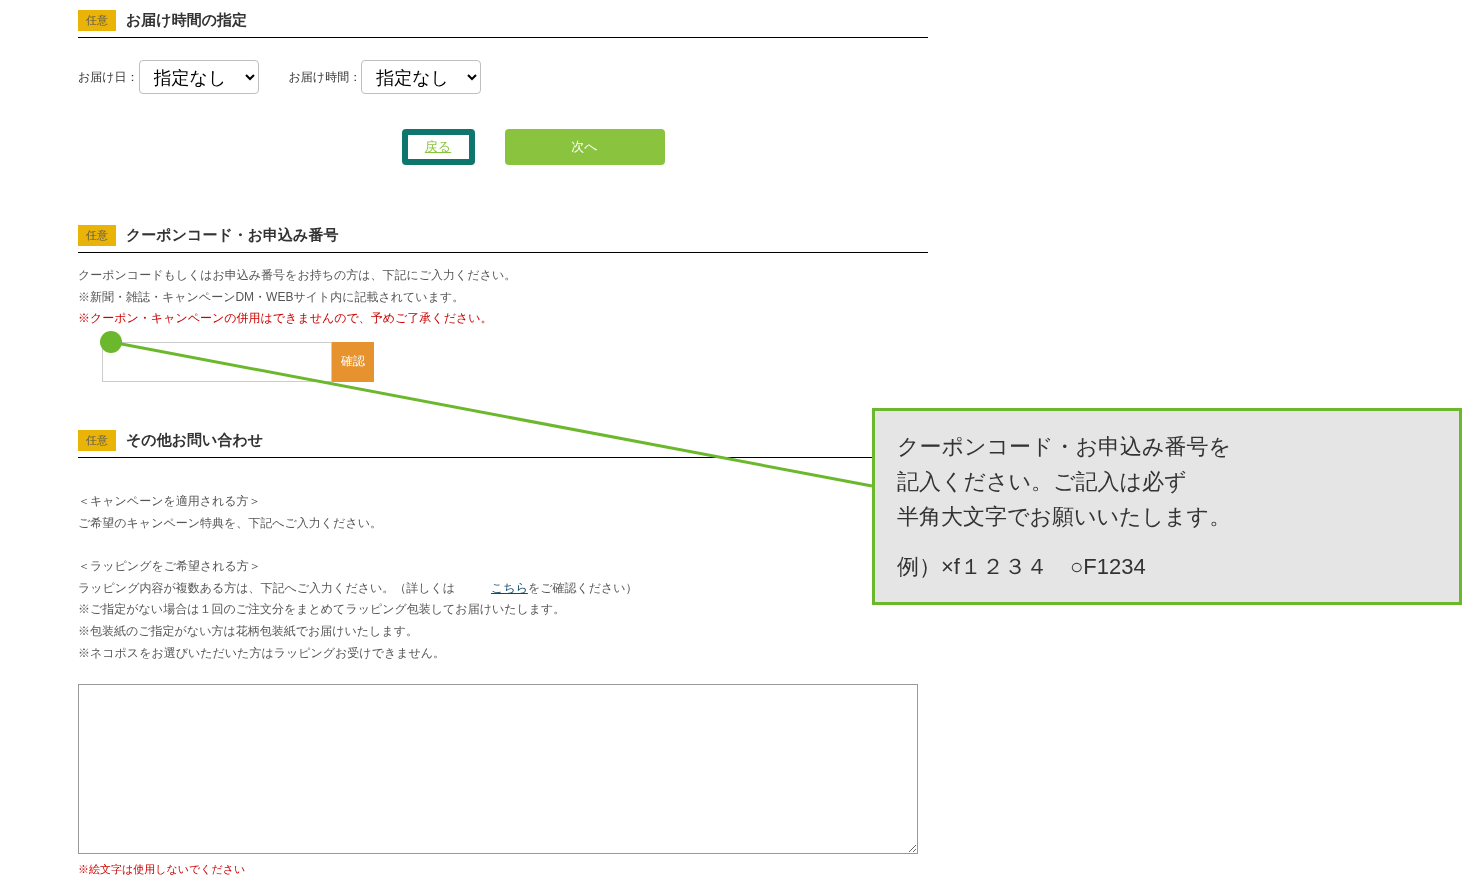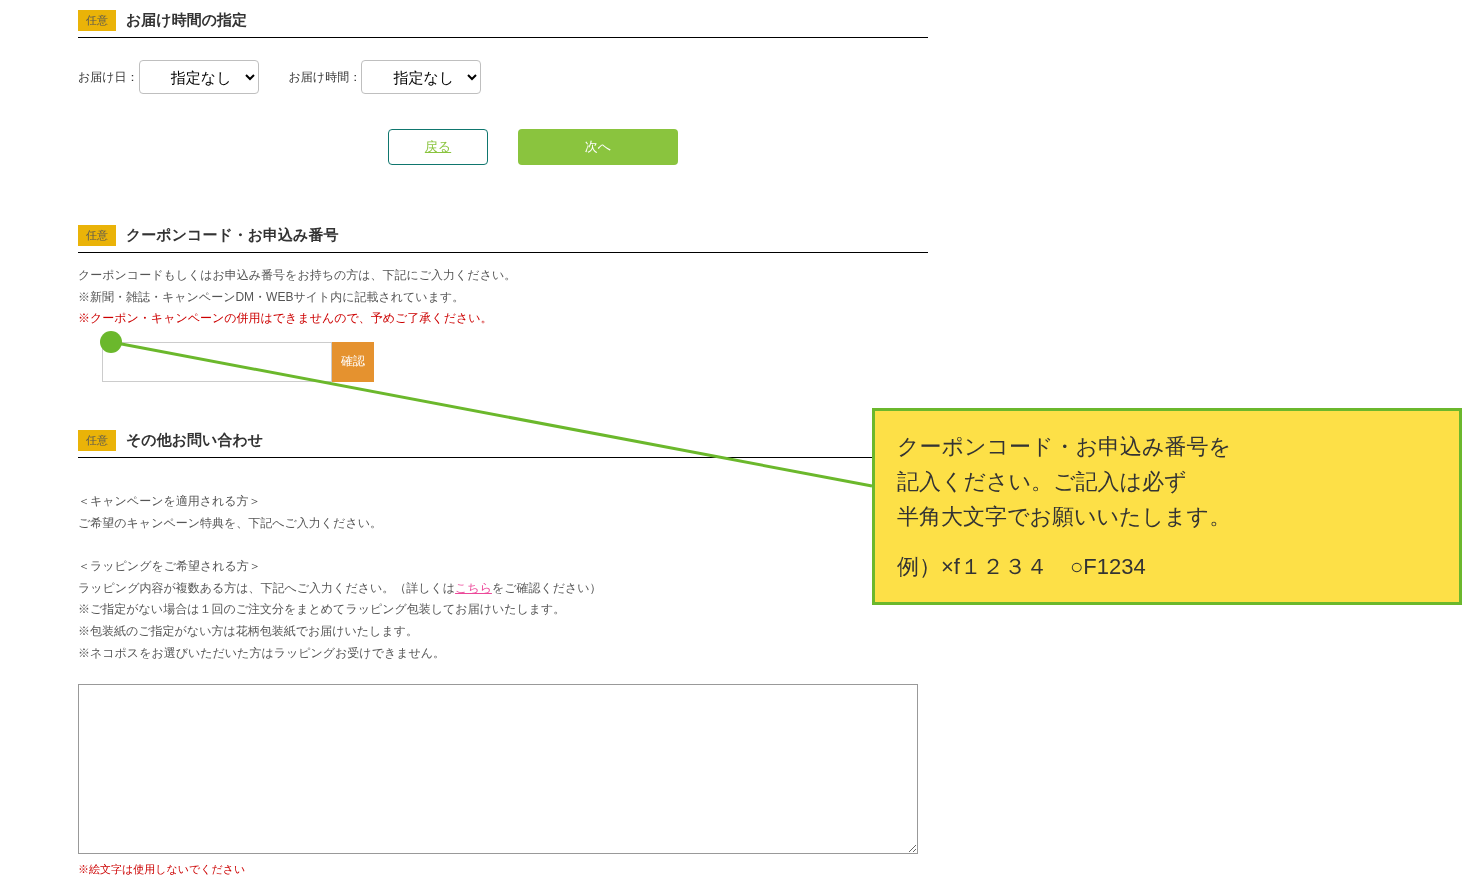--- a/index.html
+++ b/index.html
@@ -43,39 +43,38 @@
       margin: 22px 0 35px 0;
     }
     .label-small {
       font-size: 12px;
       color: #333;
     }
     select {
       border: 1px solid #bfbfbf;
       border-radius: 4px;
       padding: 6px 10px;
-      font-size: 15px;
+      font-size: 18px;
       width: 120px;
       height: 34px;
       background: #fff;
-      text-align: right;
     }
     .btn-row {
       display: flex;
       justify-content: center;
       gap: 30px;
       margin-bottom: 60px;
       padding-left: 60px;
     }
     .btn-back {
       background: #fff;
-      border: 1px solid #0f766e;
+      border: 6px solid #0f766e;
       color: #8ac43e;
       border-radius: 4px;
-      width: 100px;
+      width: 73px;
       height: 36px;
       font-size: 13px;
       cursor: pointer;
       text-decoration: underline;
     }
     .btn-next {
       background: #8ac43e;
       border: none;
       color: #fff;
       border-radius: 4px;
@@ -110,23 +109,24 @@
     .coupon-confirm {
       width: 42px;
       height: 40px;
       background: #e5922f;
       color: #fff;
       border: none;
       font-size: 12px;
       cursor: pointer;
     }
     .link-blue {
-      color: #ec4899;
+      color: #0c4a6e;
       text-decoration: underline;
       cursor: pointer;
+      margin-left: 36px;
     }
     .textarea-box {
       width: 840px;
       height: 170px;
       border: 1px solid #999;
       resize: both;
       padding: 8px;
       font-size: 13px;
       font-family: inherit;
       margin-top: 8px;
@@ -140,21 +140,21 @@
     .callout-box {
       position: absolute;
       top: 408px;
       left: 872px;
       width: 590px;
       border: 3px solid #6bb82c;
       padding: 18px 22px;
       font-size: 22px;
       line-height: 1.6;
       color: #333;
-      background: #fde047;
+      background: #e5e5e5;
     }
     .callout-example {
       margin-top: 14px;
     }
     .annotation-dot {
       position: absolute;
       top: 331px;
       left: 100px;
       width: 22px;
       height: 22px;

